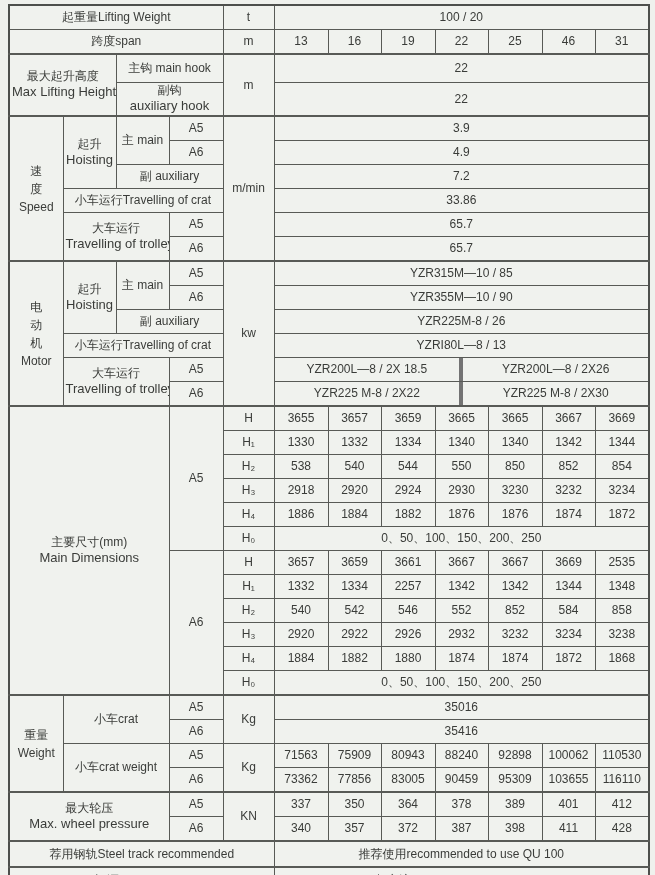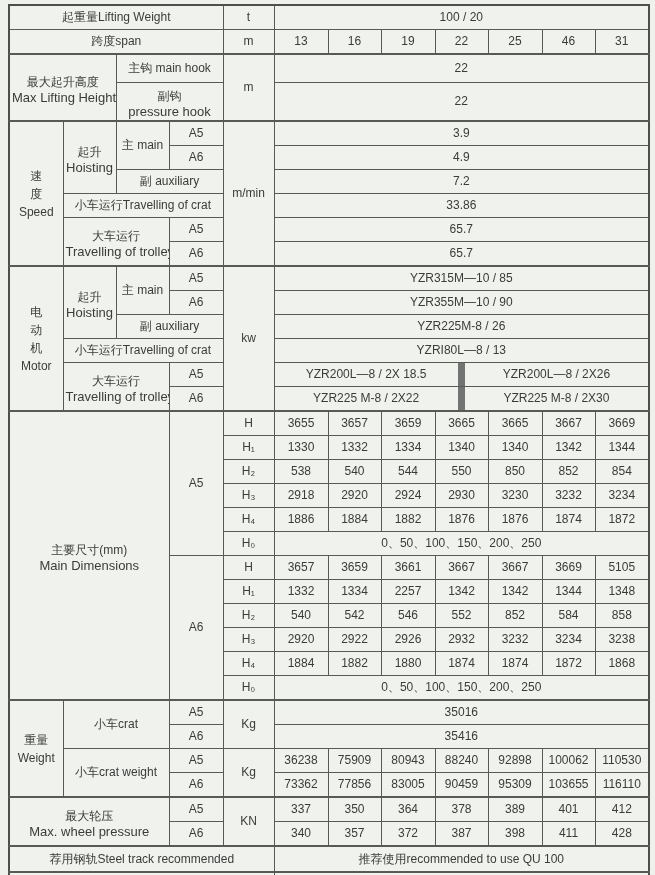--- a/index.html
+++ b/index.html
@@ -25,27 +25,27 @@
     vertical-align:middle;
     font-size:12px;
     color:#3a3c39;
     line-height:1.25;
     overflow:hidden;
   }
   tr.sect td{border-top-width:2px;}
   tr.r3 td{height:27px;}
   tr.r4 td{height:32px;}
   tr.foot td{height:24px;}
-  .cn{display:block;white-space:nowrap;margin-top:6px;}
+  .cn{display:block;white-space:nowrap;}
   .en{display:block;font-size:13px;white-space:nowrap;}
   .stack{white-space:pre-line;line-height:1.5;}
   td.split{padding:0;}
   .halves{display:flex;width:100%;height:100%;min-height:23px;align-items:stretch;}
   .half{flex:1;display:flex;align-items:center;justify-content:center;}
-  .half + .half{border-left:7px solid #737373;}
+  .half + .half{border-left:4px solid #737373;}
 </style>
 </head>
 <body>
 
 <div class="wrap">
 <table class="spec">
 <colgroup>
   <col style="width:54px">
         <col style="width:53px">
         <col style="width:53px">
@@ -84,21 +84,21 @@
       <span class="cn">最大起升高度</span>
       <span class="en">Max Lifting Height</span>
     </td>
     <td colspan="2">主钩 main hook</td>
     <td rowspan="2">m</td>
     <td colspan="7">22</td>
   </tr>
   <tr class="r4">
     <td colspan="2">
       <span class="cn">副钩</span>
-      <span class="en">pressure hook</span>
+      <span class="en">auxiliary hook</span>
     </td>
     <td colspan="7">22</td>
   </tr>
 
   <tr class="sect">
     <td rowspan="6" class="stack">速
 度
 Speed</td>
     <td rowspan="3">
       <span class="cn">起升</span>
@@ -245,21 +245,21 @@
 
   <tr>
     <td rowspan="6">A6</td>
     <td>H</td>
     <td>3657</td>
     <td>3659</td>
     <td>3661</td>
     <td>3667</td>
     <td>3667</td>
     <td>3669</td>
-    <td>5105</td>
+    <td>2535</td>
   </tr>
   <tr>
     <td>H₁</td>
     <td>1332</td>
     <td>1334</td>
     <td>2257</td>
     <td>1342</td>
     <td>1342</td>
     <td>1344</td>
     <td>1348</td>
@@ -308,21 +308,21 @@
     <td colspan="7">35016</td>
   </tr>
   <tr>
     <td>A6</td>
     <td colspan="7">35416</td>
   </tr>
   <tr>
     <td colspan="2" rowspan="2">小车crat weight</td>
     <td>A5</td>
     <td rowspan="2">Kg</td>
-    <td>36238</td>
+    <td>71563</td>
     <td>75909</td>
     <td>80943</td>
     <td>88240</td>
     <td>92898</td>
     <td>100062</td>
     <td>110530</td>
   </tr>
   <tr>
     <td>A6</td>
     <td>73362</td>

